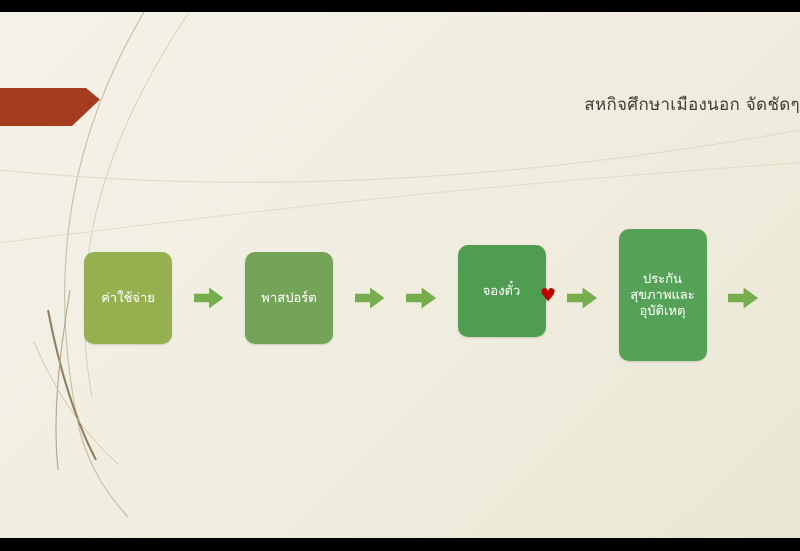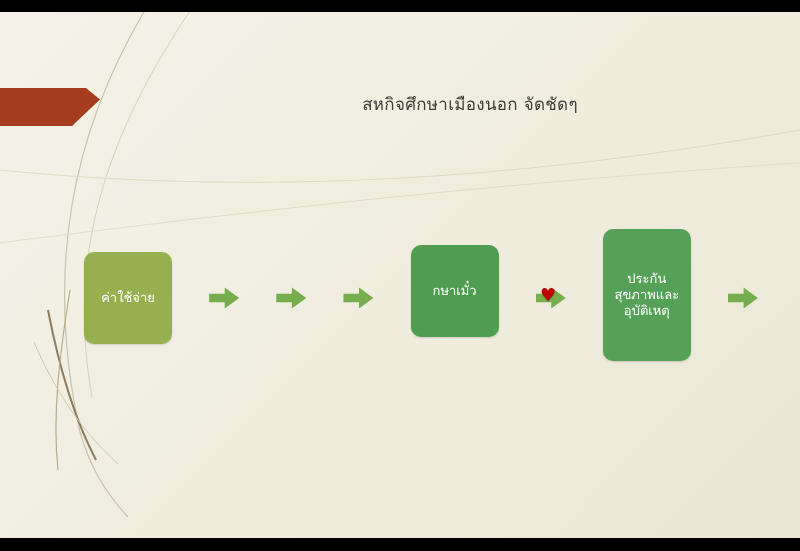--- a/index.html
+++ b/index.html
@@ -52,21 +52,21 @@
     background: #a53c1e;
     clip-path: polygon(0 0, 86% 0, 100% 30%, 72% 100%, 0 100%);
     box-shadow: 0 2px 3px rgba(0,0,0,0.25);
   }
   .slide-title {
     position: absolute;
     top: 78px;
     left: 140px;
     width: 660px;
     margin: 0;
-    text-align: center;
+    text-align: right;
     font-size: 17px;
     font-weight: normal;
     color: #3e3e37;
     letter-spacing: 0.3px;
   }
   .flow {
     position: absolute;
     left: 56px;
     top: 228px;
     width: 702px;
@@ -130,24 +130,27 @@
 
     <div class="ribbon" style="background: rgb(165, 60, 30);"></div>
 
     <h1 class="slide-title">สหกิจศึกษาเมืองนอก จัดชัดๆ</h1>
 
     <div class="flow">
       <div class="step-box" style="background: rgb(151, 176, 79); margin-left: 28px;">
         <span>ค่าใช้จ่าย</span>
       </div>
       <div class="flow-arrow" style="background: rgb(118, 173, 77);"></div>
+      <div class="step-box" style="background: rgb(116, 164, 87);">
+        <span>พาสปอร์ต</span>
+      </div>
       <div class="flow-arrow" style="background: rgb(118, 173, 77);"></div>
       <div class="flow-arrow" style="background: rgb(118, 173, 77);"></div>
       <div class="step-box offset-up" style="background: rgb(79, 157, 80);">
-        <span>กษาเมั๋ว</span>
+        <span>จองตั๋ว</span>
       </div>
       <div class="flow-arrow" style="background: rgb(118, 173, 77);"></div>
       <div class="step-box tall" style="background: rgb(85, 161, 88);">
         <span>ประกัน
 สุขภาพและ
 อุบัติเหตุ</span>
       </div>
       <div class="flow-arrow" style="background: rgb(118, 173, 77);"></div>
       <div class="heart" style="color: rgb(192, 0, 0);">♥</div>
     </div>

